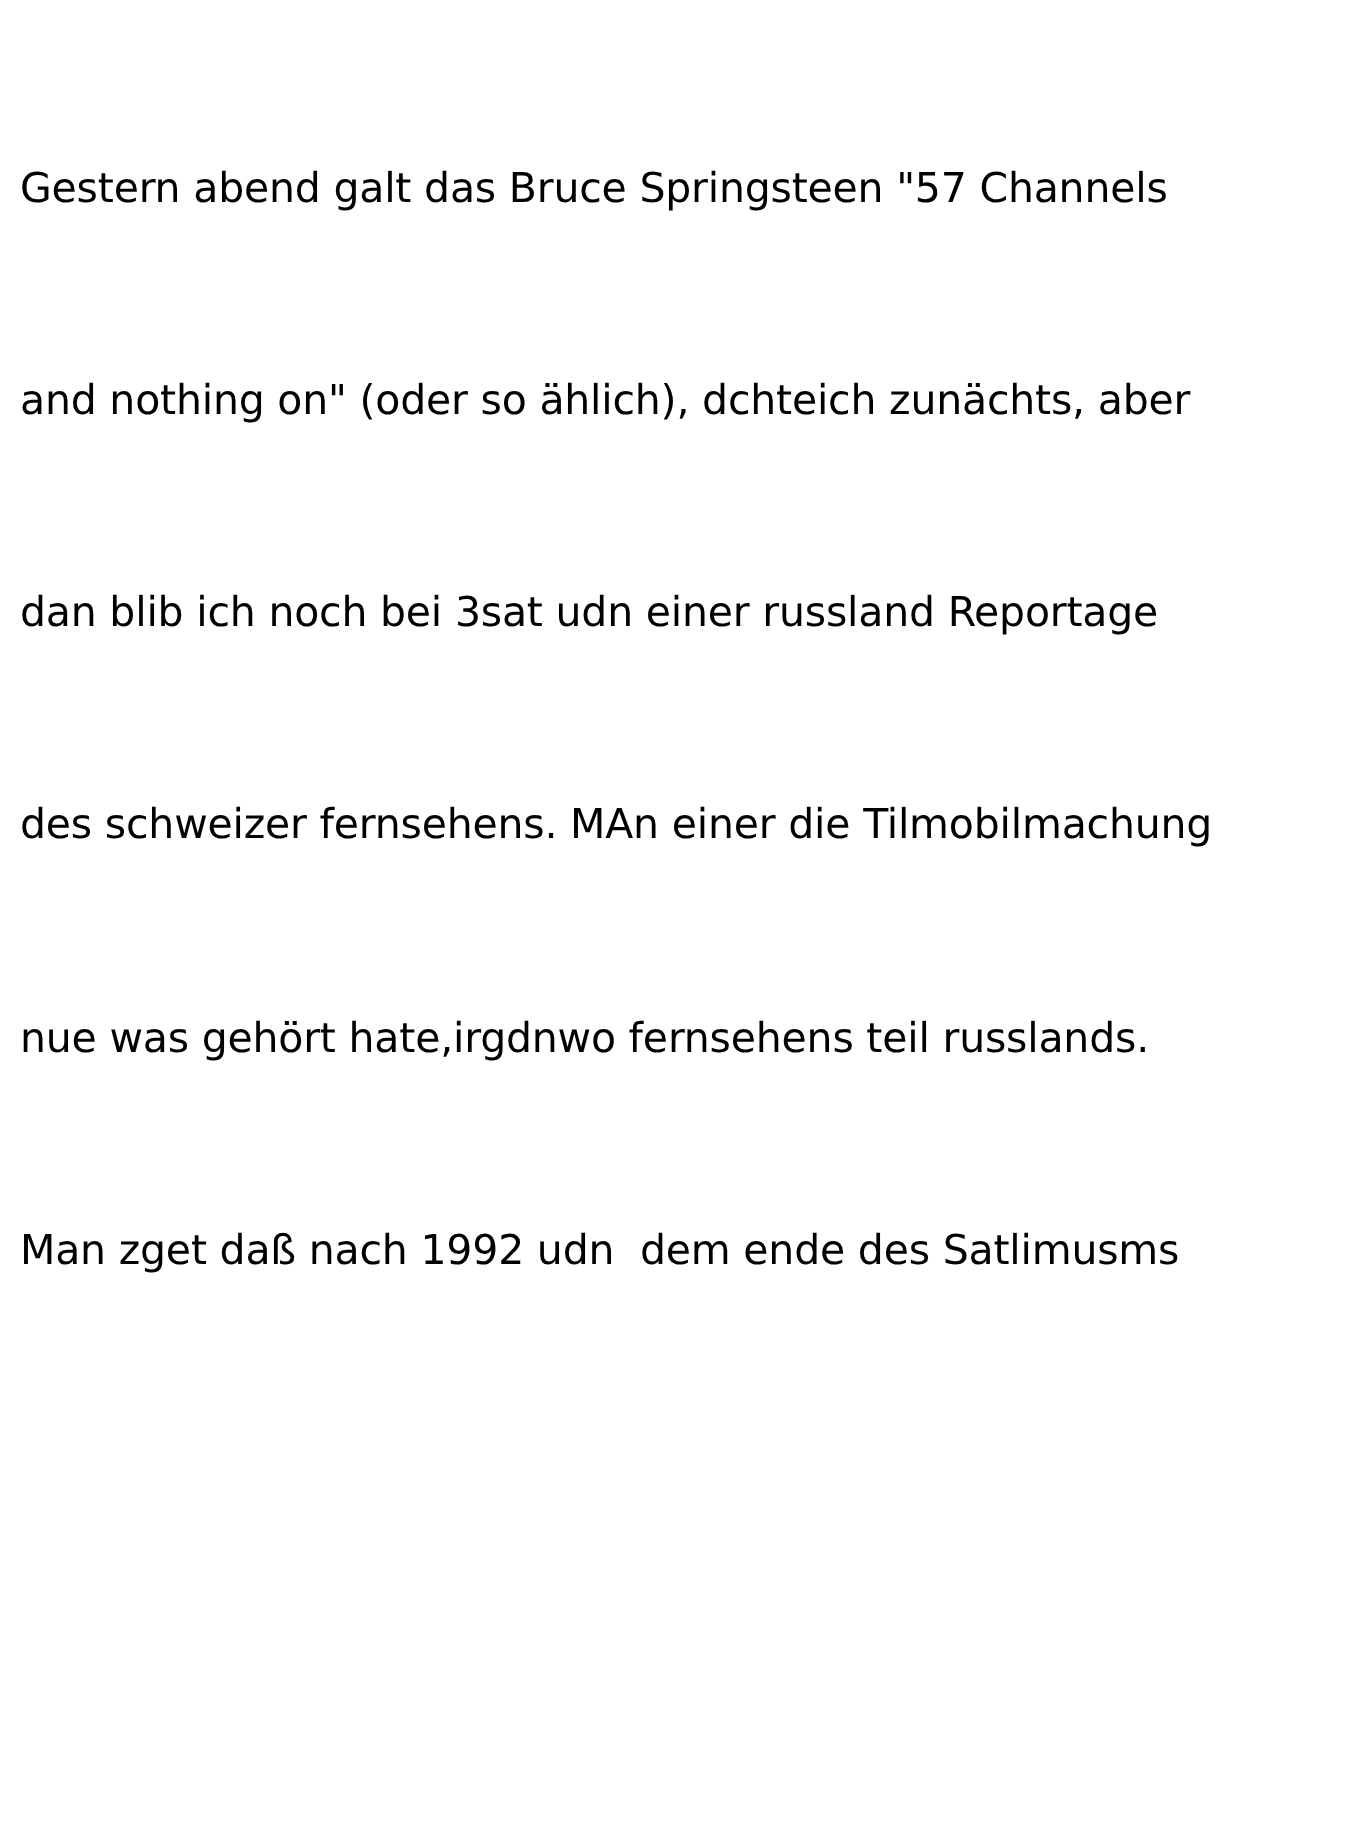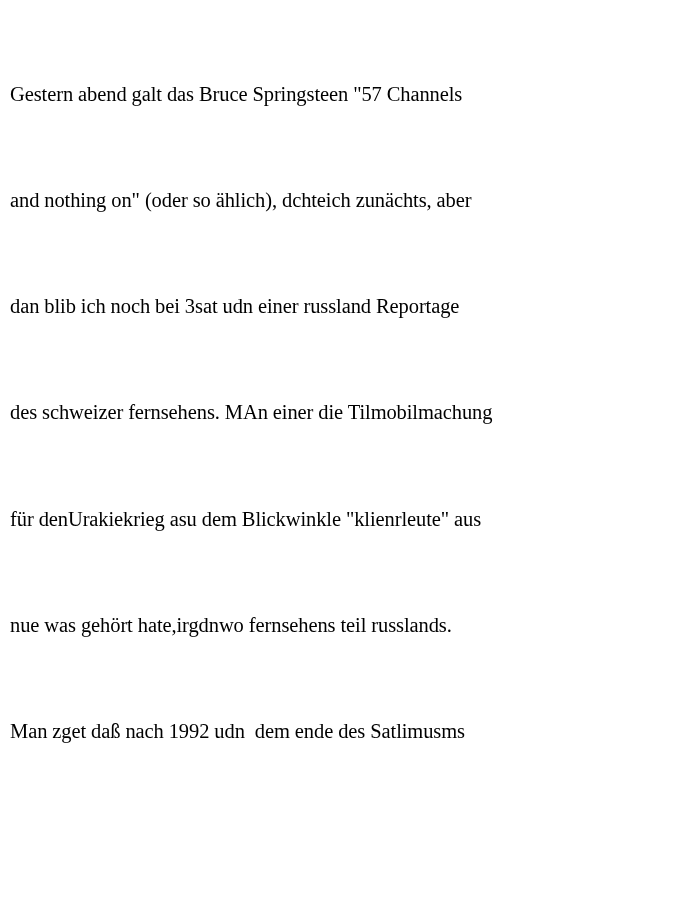--- a/index.html
+++ b/index.html
@@ -25,33 +25,31 @@
     font-family: "DejaVu Sans", sans-serif;
     font-size: 20.5px;
     line-height: 35.4px;
     letter-spacing: -0.1px;
     white-space: pre-wrap;
     word-wrap: break-word;
   }
   .line {
     display: block;
     white-space: pre;
-    font-family: Liberation Serif, serif;
   }
 </style>
 </head>
 <body>
 
 <div id="page">
   <div class="text-body">
     <span class="line">Gestern abend galt das Bruce Springsteen "57 Channels</span>
     <span class="line">and nothing on" (oder so ählich), dchteich zunächts, aber</span>
     <span class="line">dan blib ich noch bei 3sat udn einer russland Reportage</span>
     <span class="line">des schweizer fernsehens. MAn einer die Tilmobilmachung</span>
-    <span class="line">für denUrakiekrieg asu dem Blickwinkle "klienrleute" aus</span>
     <span class="line">nue was gehört hate,irgdnwo fernsehens teil russlands.</span>
     <span class="line">Man zget daß nach 1992 udn  dem ende des Satlimusms</span>
     
     
     
     
     
     
     
     

